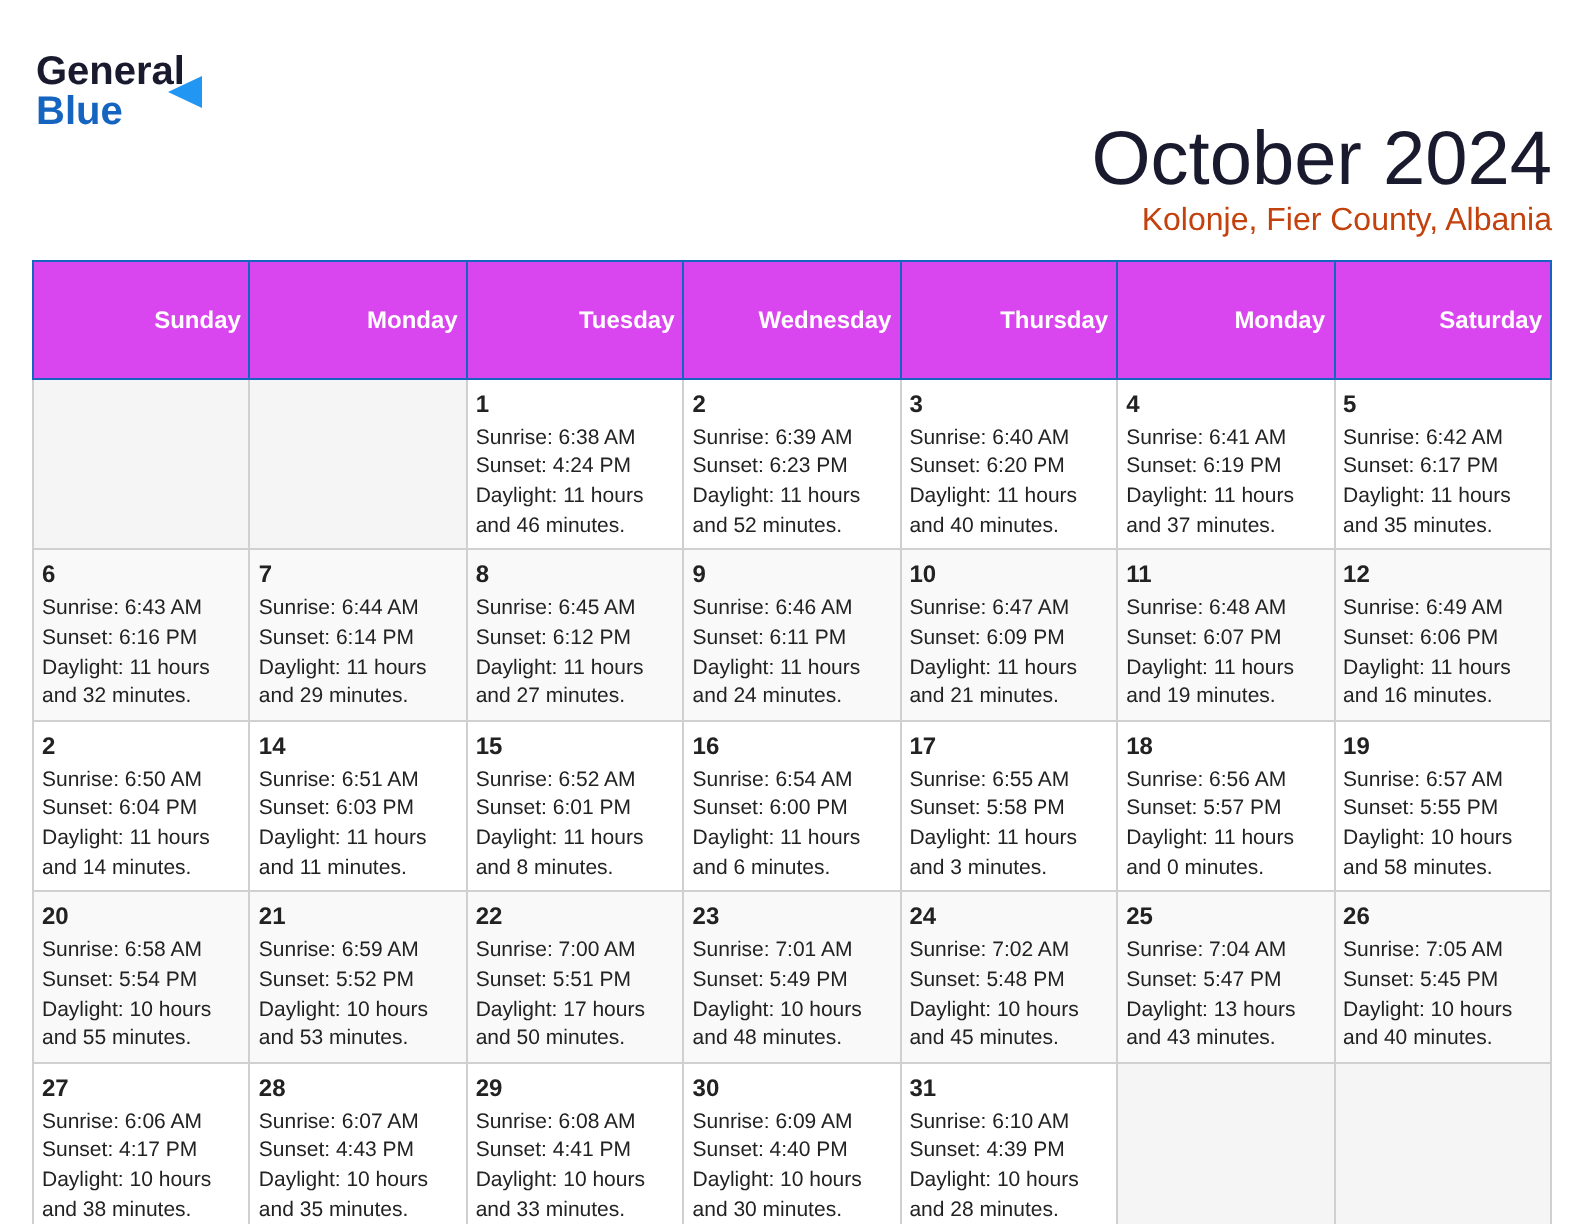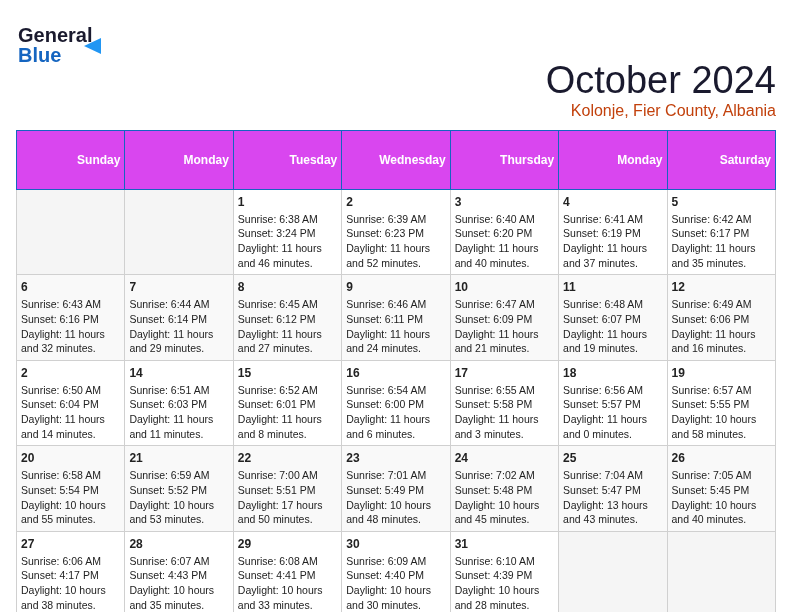--- a/index.html
+++ b/index.html
@@ -100,21 +100,21 @@
         <th>Wednesday</th>
         <th>Thursday</th>
         <th>Monday</th>
         <th>Saturday</th>
       </tr>
   </thead>
   <tbody id="calendar-body">
   <tr>
         <td class="empty"></td>
         <td class="empty"></td>
-        <td><span class="day-num">1</span><span>Sunrise: 6:38 AM</span><br><span>Sunset: 3:24 PM</span><br><span>Daylight: 11 hours and 46 minutes.</span></td>
+        <td><span class="day-num">1</span><span>Sunrise: 6:38 AM</span><br><span>Sunset: 4:24 PM</span><br><span>Daylight: 11 hours and 46 minutes.</span></td>
         <td><span class="day-num">2</span><span>Sunrise: 6:39 AM</span><br><span>Sunset: 6:23 PM</span><br><span>Daylight: 11 hours and 52 minutes.</span></td>
         <td><span class="day-num">3</span><span>Sunrise: 6:40 AM</span><br><span>Sunset: 6:20 PM</span><br><span>Daylight: 11 hours and 40 minutes.</span></td>
         <td><span class="day-num">4</span><span>Sunrise: 6:41 AM</span><br><span>Sunset: 6:19 PM</span><br><span>Daylight: 11 hours and 37 minutes.</span></td>
         <td><span class="day-num">5</span><span>Sunrise: 6:42 AM</span><br><span>Sunset: 6:17 PM</span><br><span>Daylight: 11 hours and 35 minutes.</span></td>
       </tr>
       <tr>
         <td><span class="day-num">6</span><span>Sunrise: 6:43 AM</span><br><span>Sunset: 6:16 PM</span><br><span>Daylight: 11 hours and 32 minutes.</span></td>
         <td><span class="day-num">7</span><span>Sunrise: 6:44 AM</span><br><span>Sunset: 6:14 PM</span><br><span>Daylight: 11 hours and 29 minutes.</span></td>
         <td><span class="day-num">8</span><span>Sunrise: 6:45 AM</span><br><span>Sunset: 6:12 PM</span><br><span>Daylight: 11 hours and 27 minutes.</span></td>
         <td><span class="day-num">9</span><span>Sunrise: 6:46 AM</span><br><span>Sunset: 6:11 PM</span><br><span>Daylight: 11 hours and 24 minutes.</span></td>

